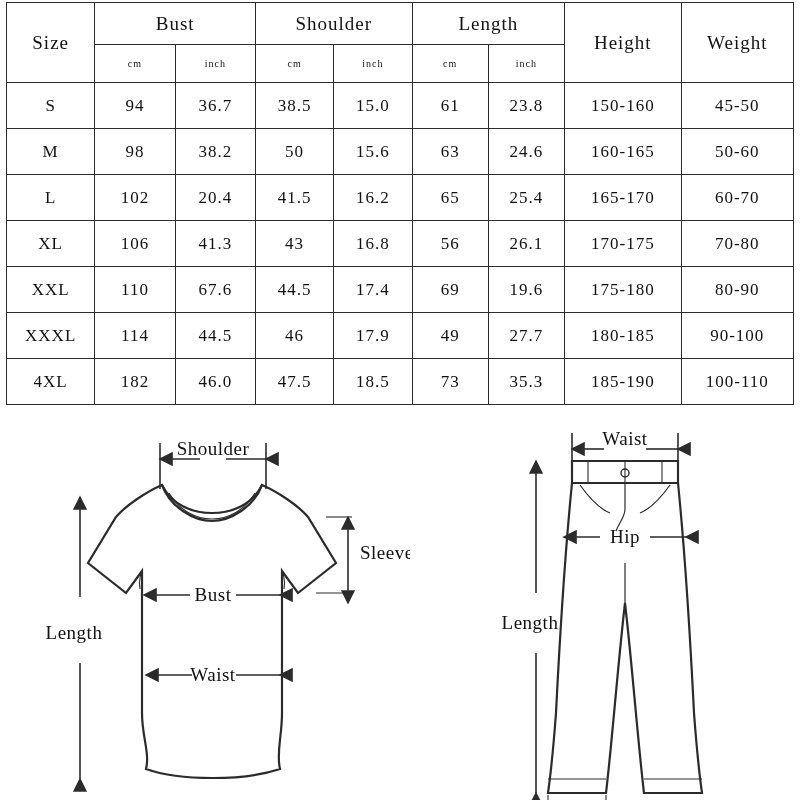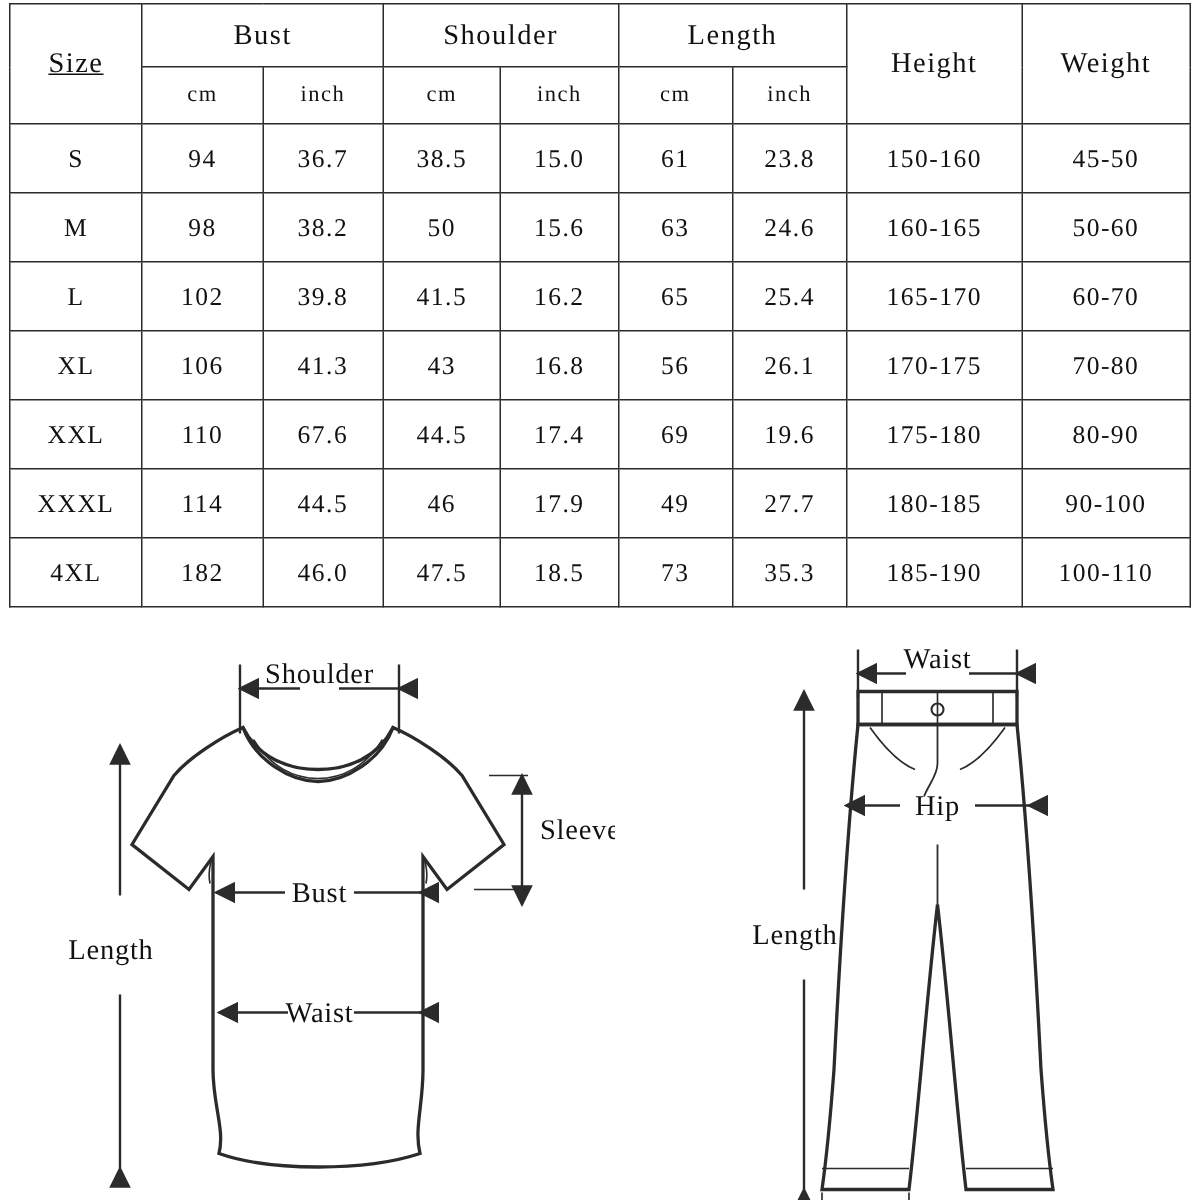--- a/index.html
+++ b/index.html
@@ -40,26 +40,25 @@
     font-family: "Liberation Serif", serif;
     letter-spacing: 1px;
     color: #111;
   }
   .hdr-group {
     height: 42px;
     font-size: 19px;
   }
   .hdr-unit {
     height: 38px;
-    font-size: 15px;
+    font-size: 10px;
     margin-left: 20px;
   }
   .size-corner {
     font-size: 19px;
-    text-decoration: underline;
   }
   .body-row td {
     height: 43px;
     font-size: 17px;
   }
   .col-size   { width: 88px; }
   .col-cm1    { width: 80px; }
   .col-in1    { width: 80px; }
   .col-cm2    { width: 78px; }
   .col-in2    { width: 78px; }
@@ -145,21 +144,21 @@
           <td>50</td>
           <td>15.6</td>
           <td>63</td>
           <td>24.6</td>
           <td>160-165</td>
           <td>50-60</td>
         </tr>
         <tr class="body-row">
           <td>L</td>
           <td>102</td>
-          <td>39.8</td>
+          <td>20.4</td>
           <td>41.5</td>
           <td>16.2</td>
           <td>65</td>
           <td>25.4</td>
           <td>165-170</td>
           <td>60-70</td>
         </tr>
         <tr class="body-row">
           <td>XL</td>
           <td>106</td>

